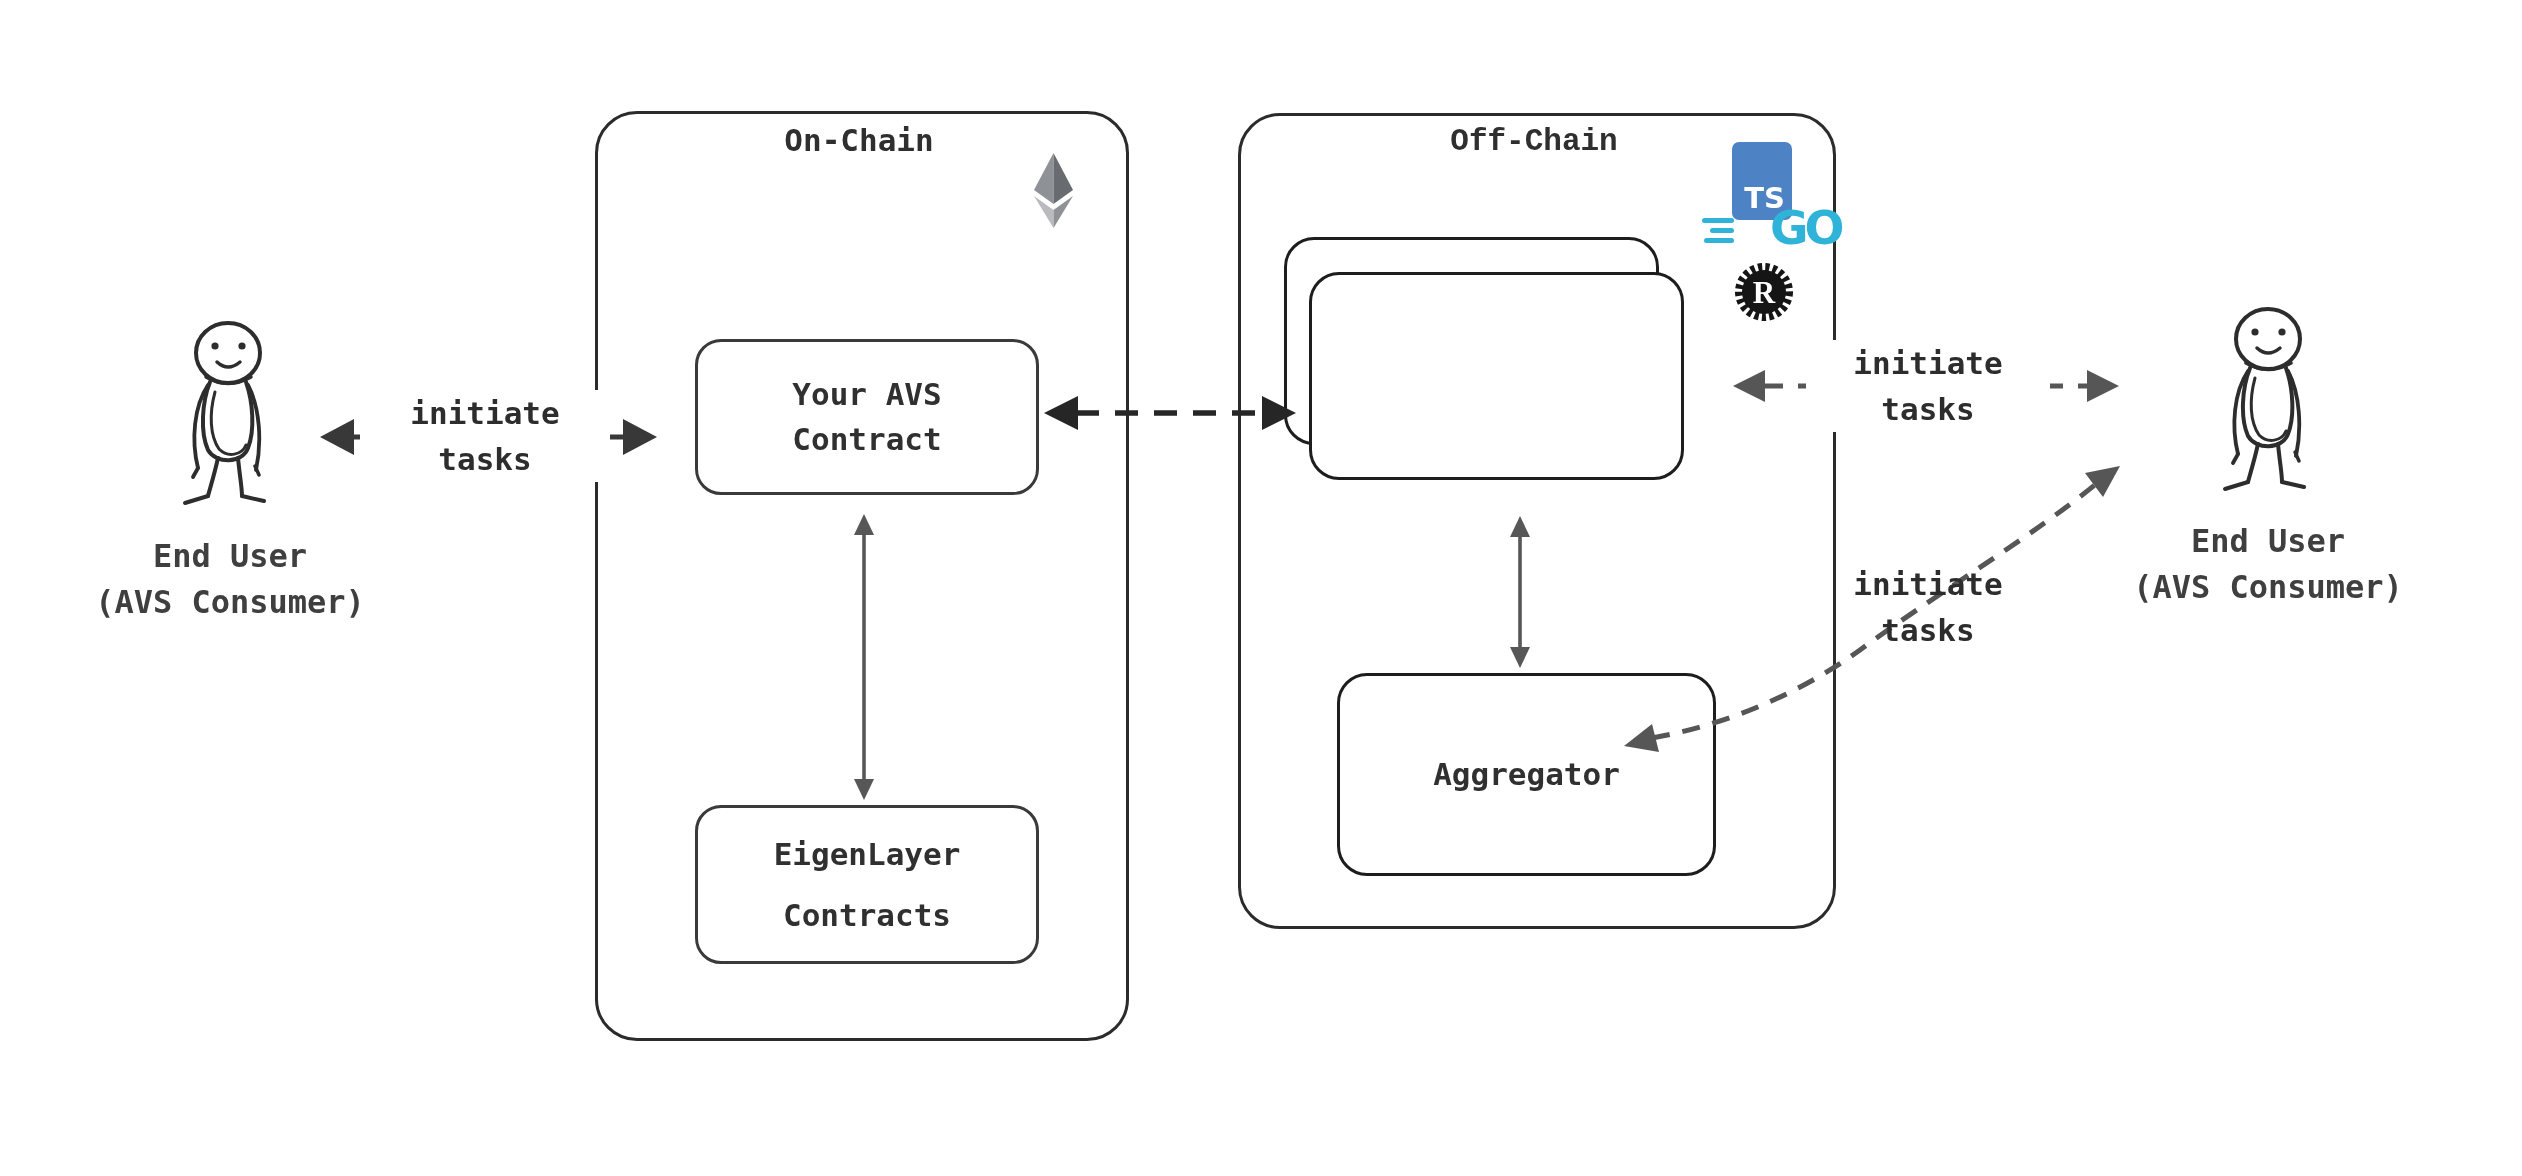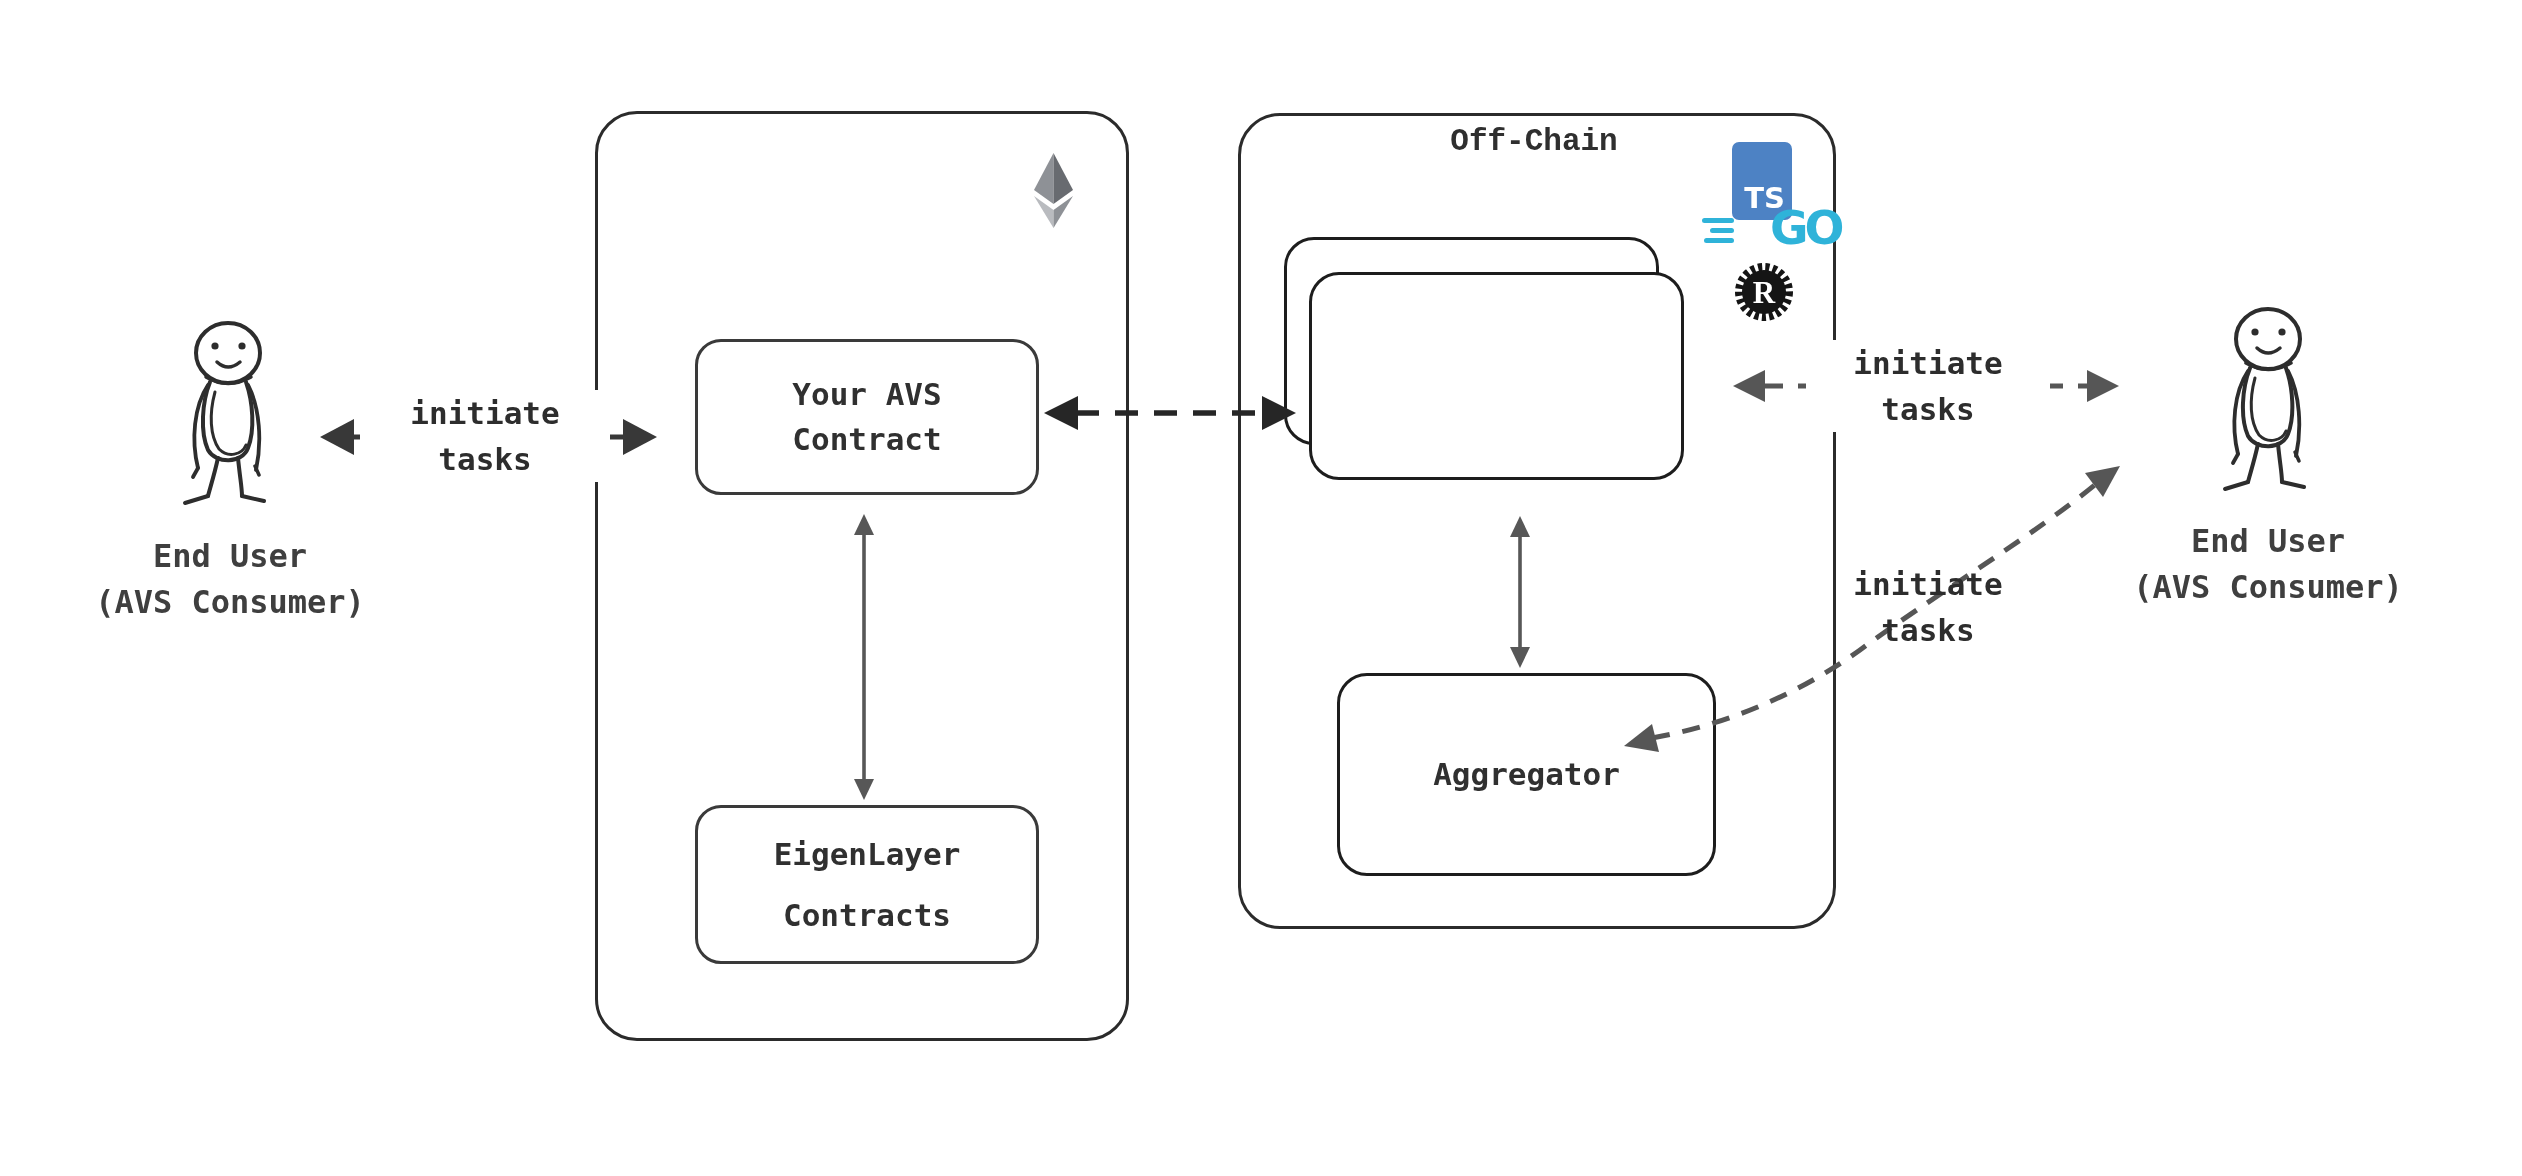--- a/index.html
+++ b/index.html
@@ -49,20 +49,21 @@
           <path d="M60,176 C56,194 52,206 50,214" stroke-width="4"></path>
           <path d="M80,176 C82,196 84,206 84,214" stroke-width="4"></path>
           <path d="M50,214 l-23,7" stroke-width="4"></path>
           <path d="M84,214 l22,5" stroke-width="4"></path>
         </g>
       </symbol>
     </defs>
   </svg>
 
   <div class="container" style="left:595px;top:111px;width:528px;height:924px;"></div>
+  <div class="ctitle" style="left:595px;top:122px;width:528px;">On-Chain</div>
 
   <svg class="icon" style="left:1030px;top:150px;" width="47" height="78" viewBox="0 0 47 78">
     <polygon points="23.5,3 4,40 23.5,54" fill="#8e9196"></polygon>
     <polygon points="23.5,3 43,40 23.5,54" fill="#686b70"></polygon>
     <polygon points="23.5,78 4,46 23.5,60" fill="#b9bbbf"></polygon>
     <polygon points="23.5,78 43,46 23.5,60" fill="#8e9196"></polygon>
   </svg>
 
   <div class="box" style="left:695px;top:339px;width:338px;height:150px;">
     <div>Your AVS</div>

